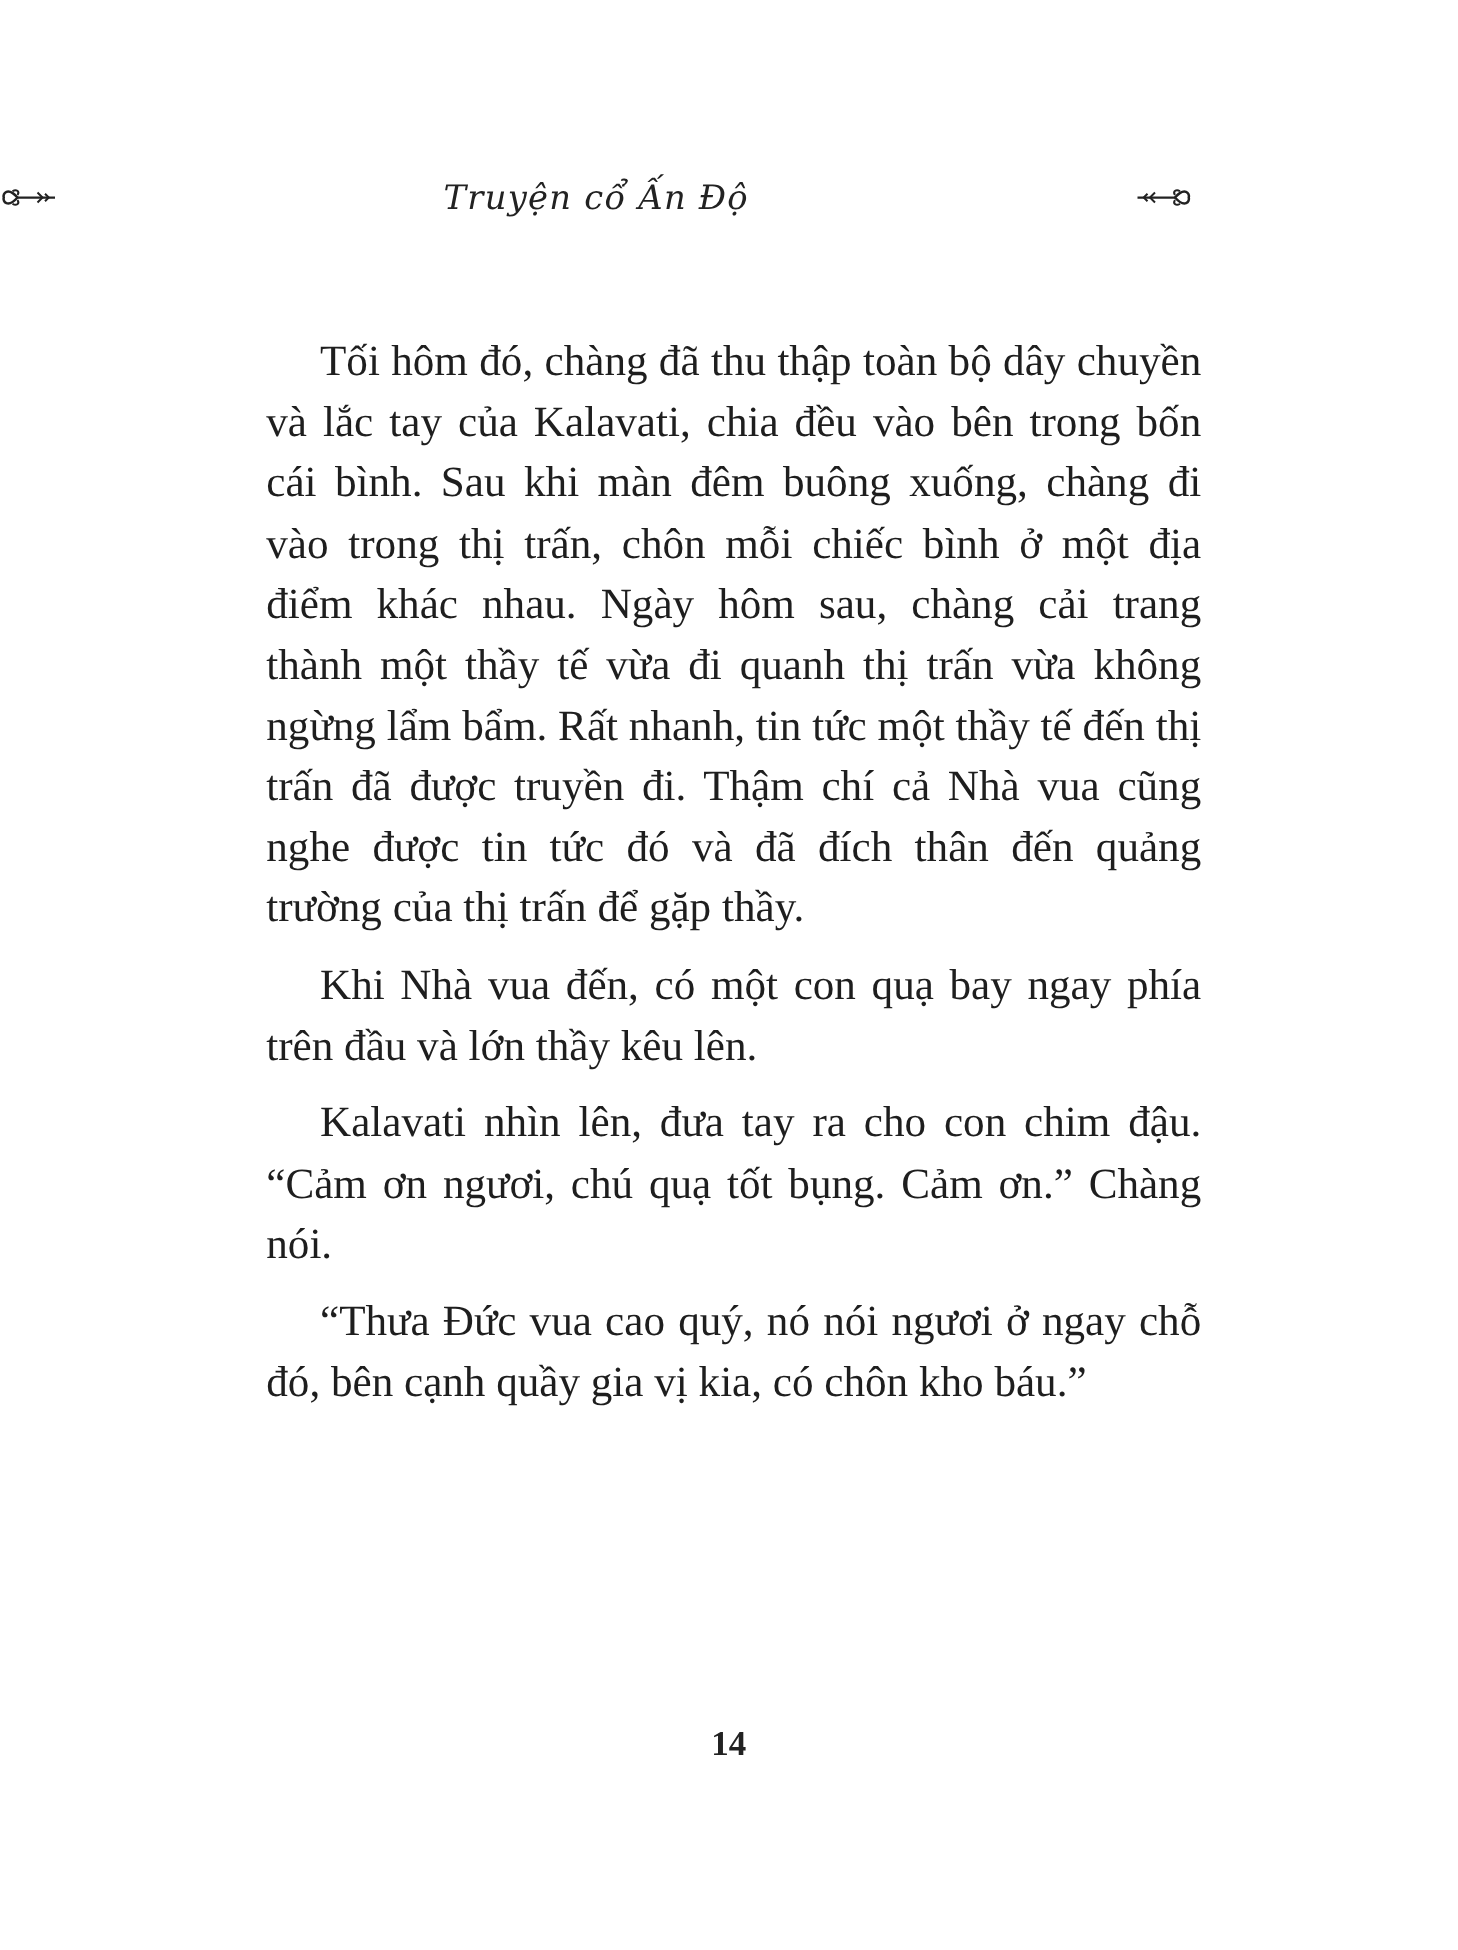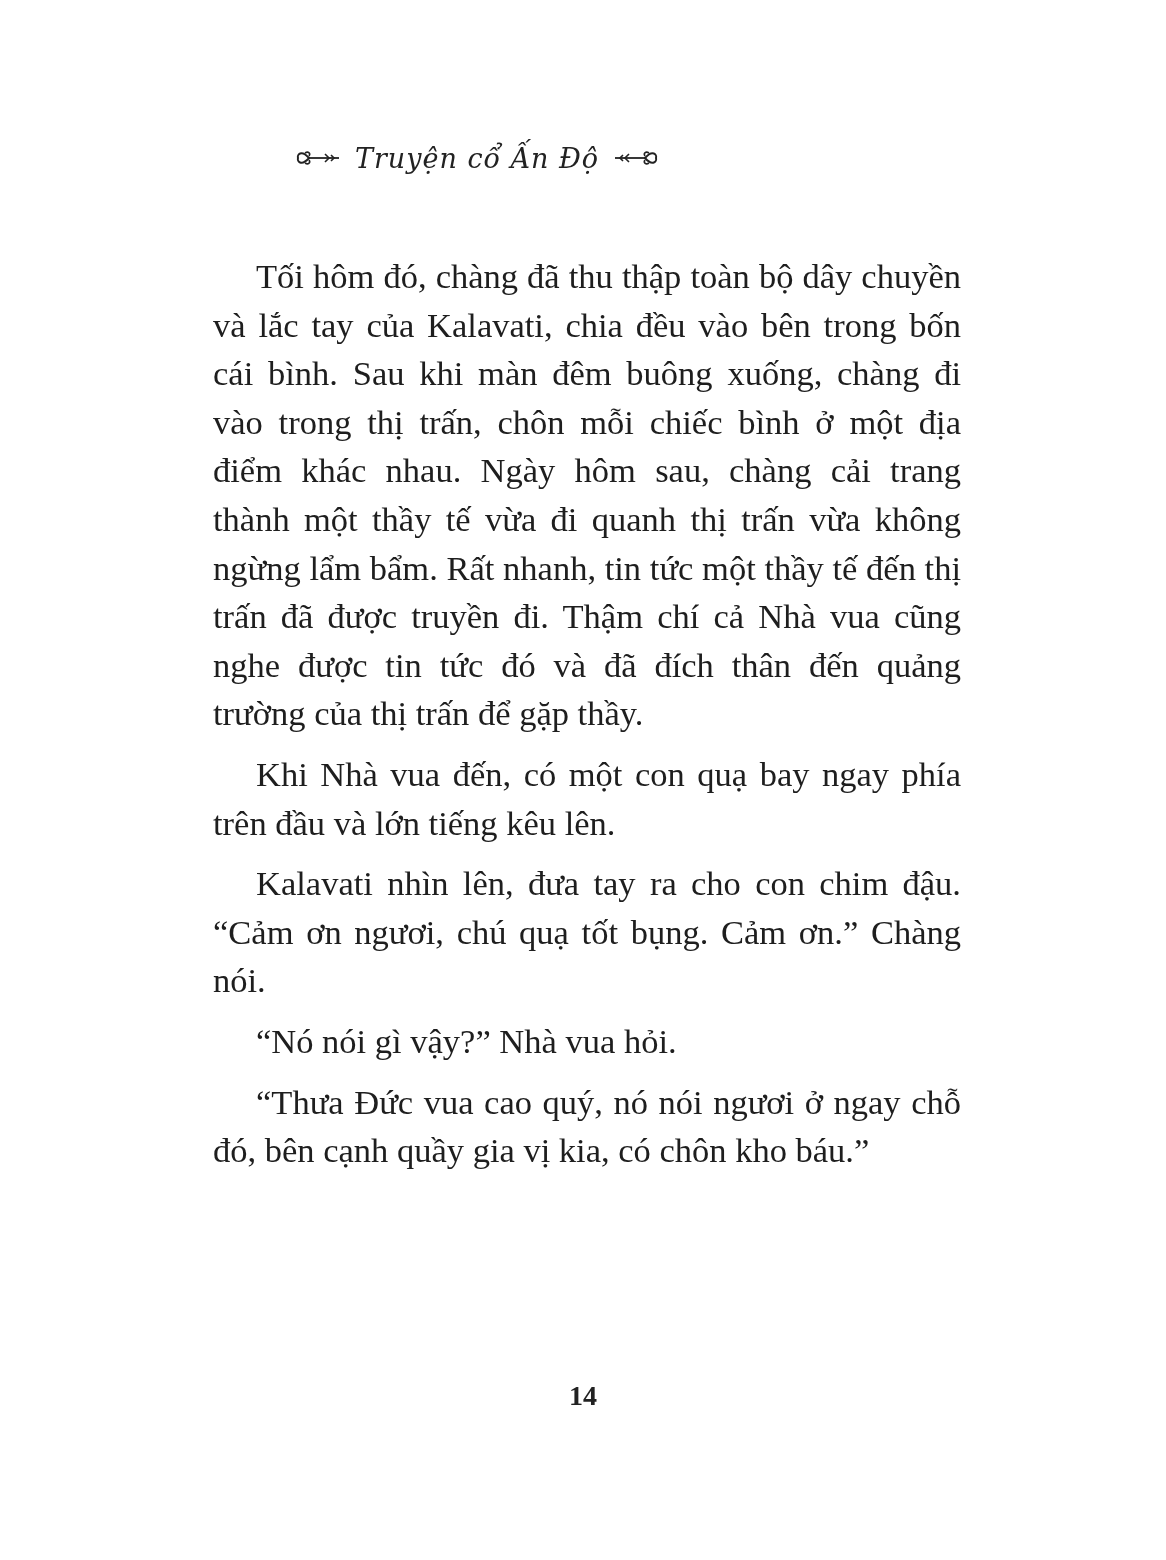--- a/index.html
+++ b/index.html
@@ -16,21 +16,21 @@
       font-family: "Liberation Serif", "DejaVu Serif", serif;
     }
     .running-header {
       position: absolute;
       top: 134px;
       left: 0;
       width: 954px;
       height: 48px;
       display: flex;
       align-items: center;
-      justify-content: center;
+      justify-content: space-between;
       gap: 12px;
     }
     .ornament {
       width: 48px;
       height: 30px;
       display: inline-block;
     }
     .ornament svg { width: 100%; height: 100%; }
     .header-title {
       font-family: "DejaVu Serif", "Liberation Serif", serif;
@@ -42,21 +42,21 @@
     .body-text {
       position: absolute;
       top: 252px;
       left: 213px;
       width: 748px;
       font-size: 34.5px;
       line-height: 48.6px;
       text-align: justify;
     }
     .body-text p {
-      margin: 0 0 12px 0;
+      margin: 13px 0 12px 0;
       text-indent: 43px;
       text-align: justify;
     }
     .page-number {
       position: absolute;
       top: 1380px;
       left: 0;
       width: 1166px;
       text-align: center;
       font-size: 28px;
@@ -86,19 +86,18 @@
       <path d="M10 20 C13 22, 16 20, 14 17" fill="none" stroke="#222" stroke-width="1.6"></path>
       <line x1="14" y1="15" x2="44" y2="15" stroke="#222" stroke-width="1.8"></line>
       <path d="M30 11 L34 15 L30 19" fill="none" stroke="#222" stroke-width="1.6"></path>
       <path d="M36 12 L39 15 L36 18" fill="none" stroke="#222" stroke-width="1.6"></path>
     </svg>
   </span>
 </div>
 
 <div class="body-text">
   <p>Tối hôm đó, chàng đã thu thập toàn bộ dây chuyền và lắc tay của Kalavati, chia đều vào bên trong bốn cái bình. Sau khi màn đêm buông xuống, chàng đi vào trong thị trấn, chôn mỗi chiếc bình ở một địa điểm khác nhau. Ngày hôm sau, chàng cải trang thành một thầy tế vừa đi quanh thị trấn vừa không ngừng lẩm bẩm. Rất nhanh, tin tức một thầy tế đến thị trấn đã được truyền đi. Thậm chí cả Nhà vua cũng nghe được tin tức đó và đã đích thân đến quảng trường của thị trấn để gặp thầy.</p>
-  <p>Khi Nhà vua đến, có một con quạ bay ngay phía trên đầu và lớn tiếng kêu lên.</p>
+  <p>Khi Nhà vua đến, có một con quạ bay ngay phía trên đầu và lớn thầy kêu lên.</p>
   <p>Kalavati nhìn lên, đưa tay ra cho con chim đậu. “Cảm ơn ngươi, chú quạ tốt bụng. Cảm ơn.” Chàng nói.</p>
-  <p>“Nó nói gì vậy?” Nhà vua hỏi.</p>
   <p>“Thưa Đức vua cao quý, nó nói ngươi ở ngay chỗ đó, bên cạnh quầy gia vị kia, có chôn kho báu.”</p>
 </div>
 
 <div class="page-number">14</div>
 
 </body></html>

